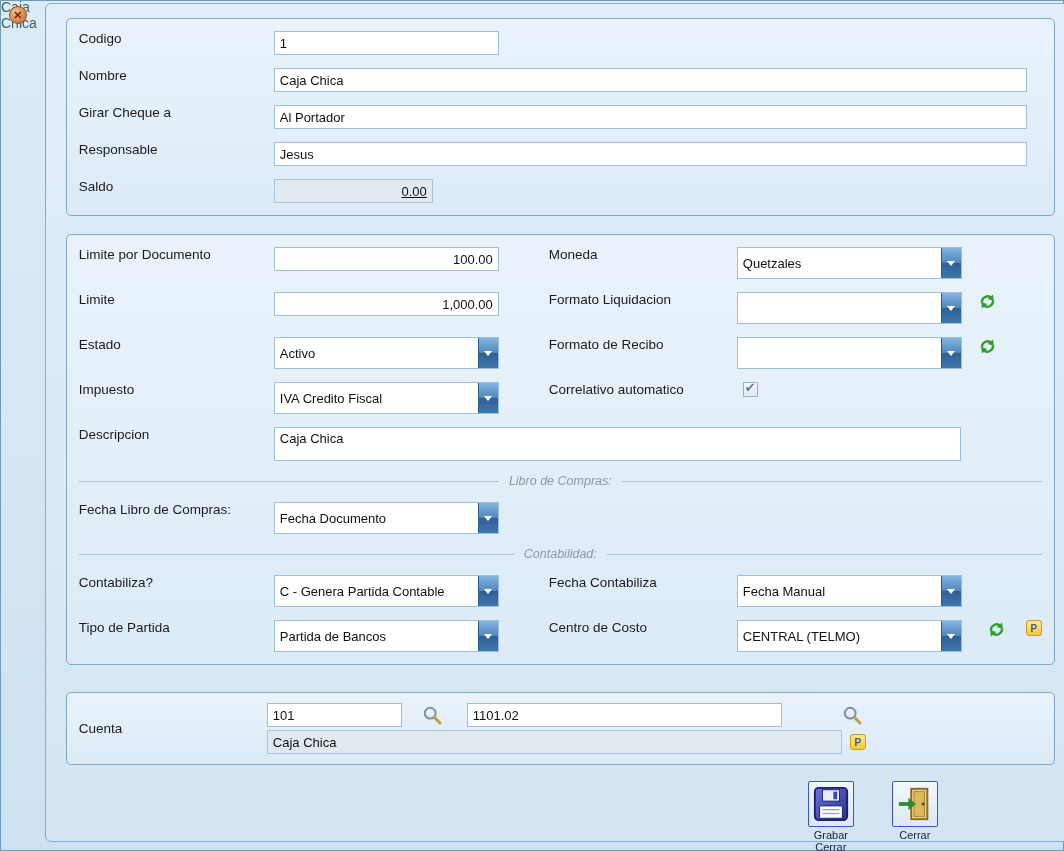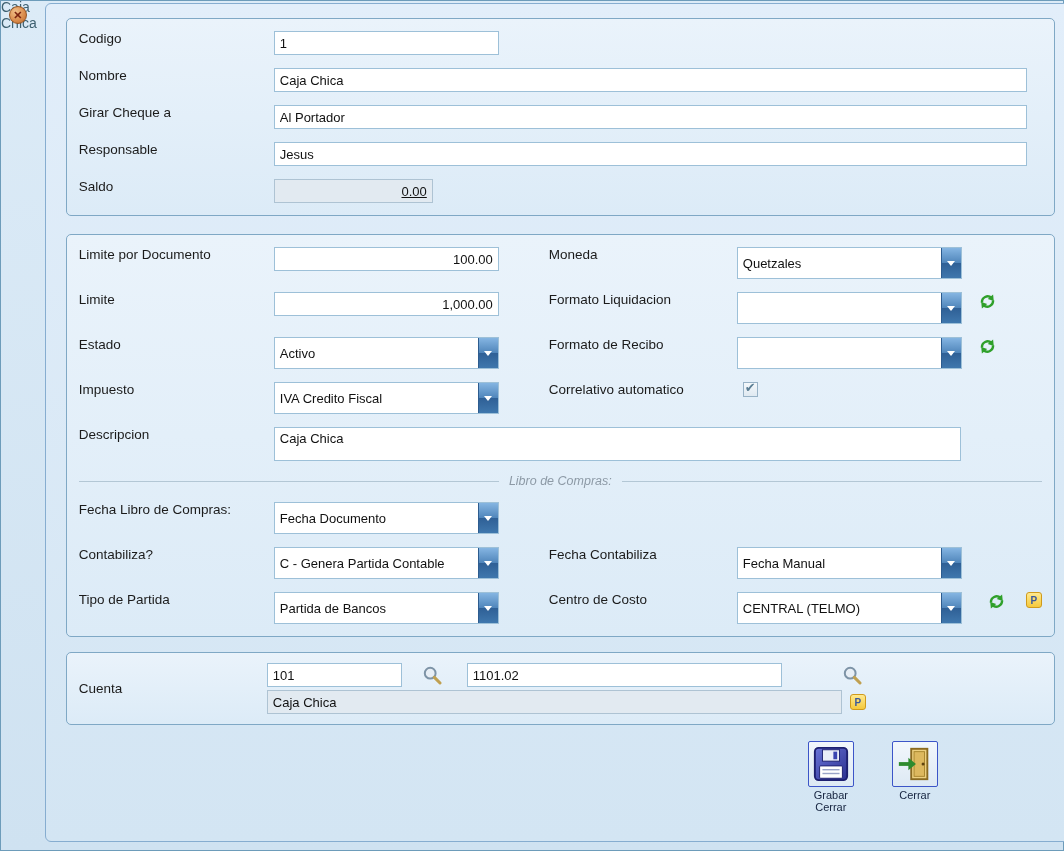--- a/index.html
+++ b/index.html
@@ -36,21 +36,21 @@
     border:1px solid #86add0; border-radius:6px;
     padding:14px 20px 10px;
     background:linear-gradient(#e2eefa 0%, #d3e5f3 100%);
   }
   .group-box {
     border:1px solid #7fa8c5; border-radius:5px;
     background:linear-gradient(#eaf3fb, #dcebf7);
     padding:12px;
   }
   .gb1 { margin-bottom:18px; }
-  .gb2 { margin-bottom:15px; }
+  .gb2 { margin-bottom:27px; }
   .form-row { display:flex; align-items:flex-start; margin-bottom:13px; }
   .form-row:last-child { margin-bottom:0; }
   .lbl { width:195px; font-size:13.5px; color:#1b1b1b; flex:0 0 195px; }
   .lbl-r { width:188px; flex:0 0 188px; margin-left:50px; }
   .txt {
     height:24px; border:1px solid #9dc0d8; background:#fff;
     font-size:13px; font-family:inherit; color:#111;
     padding:0 5px; outline:none;
   }
   .num { text-align:right; }
@@ -231,20 +231,23 @@
       </div>
 
       <div class="form-row">
         <span class="lbl">Fecha Libro de Compras:</span>
         <div class="sel w225">
           <span class="sel-text">Fecha Documento</span>
           <span class="sel-btn"></span>
         </div>
       </div>
 
+      <div class="divider">
+        <span>Contabilidad:</span>
+      </div>
 
       <div class="form-row">
         <span class="lbl">Contabiliza?</span>
         <div class="sel w225">
           <span class="sel-text">C - Genera Partida Contable</span>
           <span class="sel-btn"></span>
         </div>
         <span class="lbl lbl-r">Fecha Contabiliza</span>
         <div class="sel w225">
           <span class="sel-text">Fecha Manual</span>

